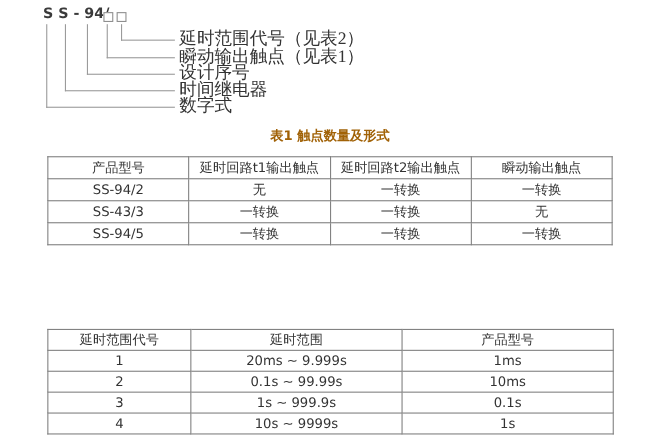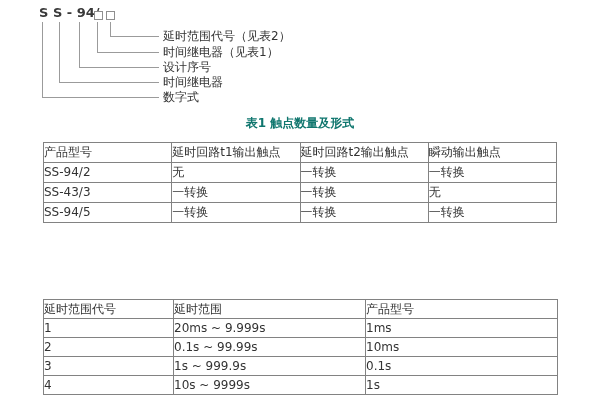--- a/index.html
+++ b/index.html
@@ -16,35 +16,35 @@
   }
   .sq {
     position:absolute; top:11px; width:7px; height:7px;
     border:1px solid #8f8f8f; background:#fff;
   }
   .lshape {
     position:absolute;
     border-left:1px solid #9b9b9b; border-bottom:1px solid #9b9b9b;
   }
   .dlabel {
-    position:absolute; left:163px; font-size:12px; line-height:14px;
-    color:#333333; white-space:nowrap;
+    position:absolute; left:163px; font-size:16px; line-height:14px;
+    color:#333333; white-space:nowrap;font-family:Liberation Serif, serif;
   }
   
   .tbl-title {
     position:absolute; left:0; width:100%; text-align:center;
-    font-size:12px; font-weight:600; color:#0f766e;
+    font-size:12px; font-weight:600; color:#a16207;
   }
   table.t {
     position:absolute; left:43px; width:514px;
     border-collapse:collapse; table-layout:fixed;
     font-size:12px; color:#333333;
   }
   .t th, .t td {
-    border:1px solid #828282; text-align:left; vertical-align:middle;
+    border:1px solid #828282; text-align:center; vertical-align:middle;
     font-weight:normal; padding:0; height:19px; line-height:19px;
     white-space:nowrap; overflow:hidden;
   }
   .t2 th, .t2 td { height:18px; line-height:18px;margin-top:40px; }
 </style>
 </head>
 <body>
 
 <div class="page">
 
@@ -55,21 +55,21 @@
     <span class="sq" style="left:94px"></span>
     <span class="sq" style="left:106px"></span>
 
     <div class="lshape" style="left:110px; top:22px; width:48px;  height:14px"></div>
     <div class="lshape" style="left:97px;  top:22px; width:61px;  height:30px"></div>
     <div class="lshape" style="left:79px;  top:22px; width:79px;  height:45px"></div>
     <div class="lshape" style="left:59px;  top:22px; width:99px;  height:60px"></div>
     <div class="lshape" style="left:42px;  top:22px; width:116px; height:75px"></div>
 
     <div class="dlabel" style="top:29px">延时范围代号（见表2）</div>
-    <div class="dlabel" style="top:45px">时间继电器（见表1）</div>
+    <div class="dlabel" style="top:45px">瞬动输出触点（见表1）</div>
     <div class="dlabel" style="top:60px">设计序号</div>
     <div class="dlabel" style="top:75px">时间继电器</div>
     <div class="dlabel" style="top:90px">数字式</div>
   </div>
 
   <div class="tbl-title" style="top:115px">表1 触点数量及形式</div>
   <table class="t" style="top:142px">
     <colgroup>
         <col style="width:25%">
         <col style="width:25%">

